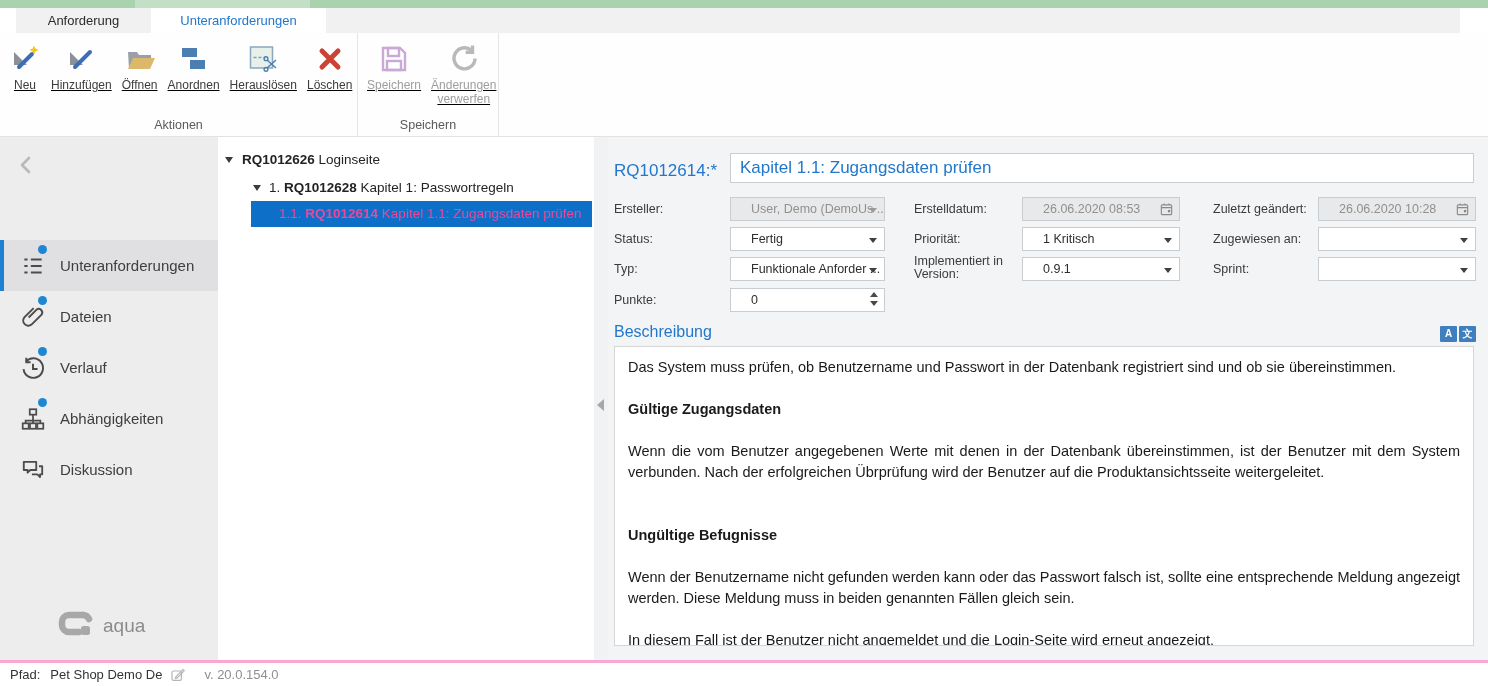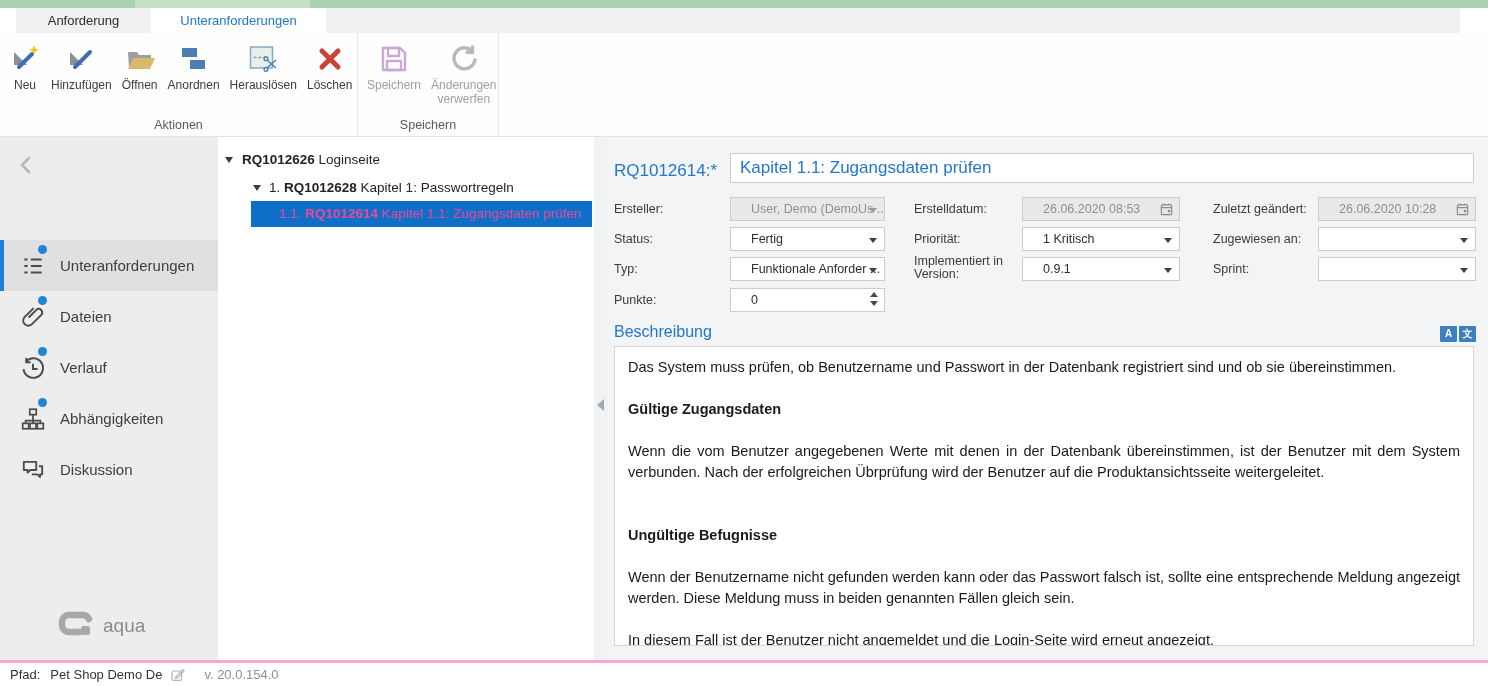--- a/index.html
+++ b/index.html
@@ -15,21 +15,21 @@
   .tab.t0 { left:0; width:135px; }
   .tab.t1 { left:135px; width:175px; background:#fff; color:#2277cc; }
 
   
   .toolbar { position:absolute; left:0; top:33px; width:1488px; height:104px; background:#fefefe;
              border-bottom:1px solid #e2e2e2; display:flex; }
   .tb-group { position:relative; height:100%; border-right:1px solid #e6e6e6; padding:10px 2px 18px 4px; }
   .tb-group.g0 { width:358px; }
   .tb-group.g1 { width:141px; }
   .tb-buttons { display:flex; align-items:flex-start; height:100%; }
-  .tb-btn { display:flex; flex-direction:column; align-items:center; padding:0 5px; cursor:pointer; }
+  .tb-btn { display:flex; flex-direction:column; align-items:center; padding:0 5px; cursor:pointer;text-decoration:underline; }
   .tb-btn .ic { width:32px; height:32px; }
   .tb-btn .ic svg { width:32px; height:32px; display:block; }
   .tb-btn .lbl { margin-top:3px; font-size:12px; color:#3c3c3c; text-align:center; line-height:14px; max-width:74px; }
   .tb-btn.disabled .lbl { color:#9e9e9e; }
   .tb-group-label { position:absolute; left:0; bottom:4px; width:100%; text-align:center;
                     font-size:12.5px; color:#5a5a5a; }
 
   
   .sidebar { position:absolute; left:0; top:137px; width:218px; height:523px; background:#ededee; }
   .sb-collapse { position:absolute; left:14px; top:16px; width:24px; height:24px; color:#b9b9b9; cursor:pointer; }

